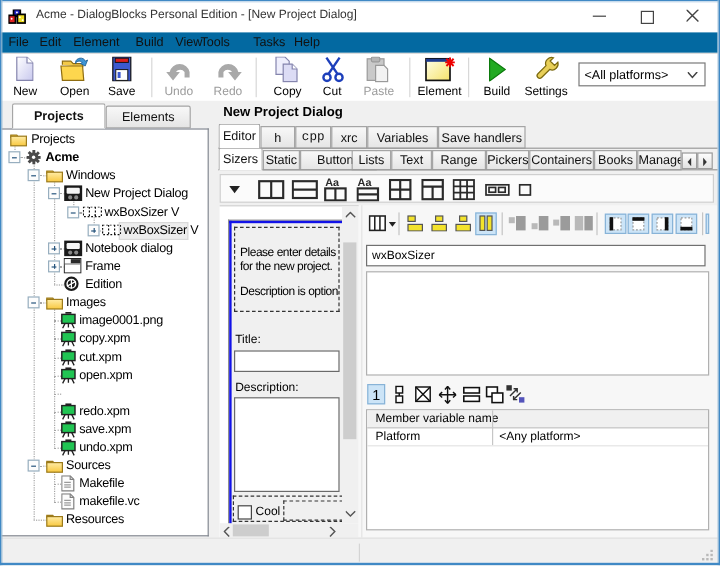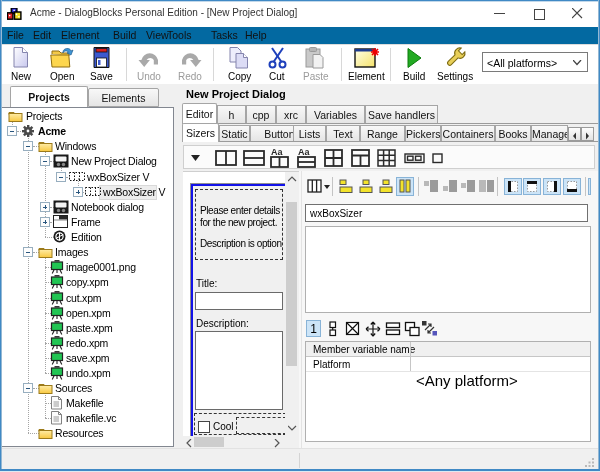--- a/index.html
+++ b/index.html
@@ -347,26 +347,20 @@
           <use href="#img"></use>
         </svg>
         <span class="trt" style="left:65px">cut.xpm</span>
       </div>
   <div class="tr" style="top:198px">
         <svg class="ab" style="left:49px;top:0" width="14" height="14">
           <use href="#img"></use>
         </svg>
         <span class="trt" style="left:65px">open.xpm</span>
       </div>
-  <div class="tr" style="top:213px">
-        <svg class="ab" style="left:49px;top:0" width="14" height="14">
-          <use href="#img"></use>
-        </svg>
-        <span class="trt" style="left:65px">paste.xpm</span>
-      </div>
   <div class="tr" style="top:228px">
         <svg class="ab" style="left:49px;top:0" width="14" height="14">
           <use href="#img"></use>
         </svg>
         <span class="trt" style="left:65px">redo.xpm</span>
       </div>
   <div class="tr" style="top:243px">
         <svg class="ab" style="left:49px;top:0" width="14" height="14">
           <use href="#img"></use>
         </svg>
@@ -405,21 +399,21 @@
         </svg>
         <span class="trt" style="left:54px">Resources</span>
       </div>
 </div>
 
 <div class="ab" style="left:186px;top:88px;font-size:11px;font-weight:bold;color:#000;">New Project Dialog</div>
 
 <div class="ab" style="left:182px;top:123px;width:416px;height:1px;background:#9b9b9b;z-index:1"></div>
 <div class="tab tabsel" style="left:182px;top:103px;width:35px;height:21px;line-height:20px;border-radius:2px 2px 0 0;z-index:2">Editor</div>
 <div class="tab" style="left:217px;top:105px;width:29px;height:19px;line-height:18px;">h</div>
-<div class="tab" style="left:246px;top:105px;width:30px;height:19px;line-height:18px;">cpp</div>
+<div class="tab" style="left:246px;top:105px;width:30px;height:19px;line-height:18px;font-family:Liberation Mono, monospace;">cpp</div>
 <div class="tab" style="left:276px;top:105px;width:30px;height:19px;line-height:18px;">xrc</div>
 <div class="tab" style="left:306px;top:105px;width:59px;height:19px;line-height:18px;">Variables</div>
 <div class="tab" style="left:365px;top:105px;width:73px;height:19px;line-height:18px;">Save handlers</div>
 
 <div class="ab" style="left:182px;top:141px;width:416px;height:1px;background:#9b9b9b;z-index:1"></div>
 <div class="tab tabsel" style="left:182px;top:123px;width:37px;height:19px;line-height:19px;border-radius:2px 2px 0 0;z-index:2">Sizers</div>
 <div class="tab" style="left:219px;top:125px;width:31px;height:17px;line-height:16px;">Static</div>
 <div class="tab" style="left:250px;top:125px;width:64px;height:17px;line-height:16px;">Buttons</div>
 <div class="tab" style="left:293px;top:125px;width:33px;height:17px;line-height:16px;">Lists</div>
 <div class="tab" style="left:326px;top:125px;width:34px;height:17px;line-height:16px;">Text</div>
@@ -617,21 +611,21 @@
         <rect x="1" y="1" width="4.5" height="4.5" fill="#333"></rect>
         <rect x="11.5" y="11" width="4.5" height="4.5" fill="#5555bb"></rect>
         <path d="M4 10 L10 4 M7 4 h3 v3 M13 7 L7 13 M7 10 v3 h3" stroke="#333" stroke-width="1.2" fill="none"></path>
       </svg>
 
   <div class="ab" style="left:6px;top:170px;width:286px;height:101px;background:#fff;border:1px solid #b0b0b0;box-sizing:border-box;">
     <div class="ab" style="left:0;top:0;width:284px;height:14px;background:#f0f0f0;border-bottom:1px solid #c6c6c6;"></div>
     <div class="ab" style="left:7px;top:2px;font-size:10px;">Member variable name</div>
     <div class="ab" style="left:104px;top:0;width:1px;height:29px;background:#c6c6c6;"></div>
     <div class="ab" style="left:7px;top:17px;font-size:10px;">Platform</div>
-    <div class="ab" style="left:110px;top:30px;font-size:15px;">&lt;Any platform&gt;</div>
+    <div class="ab" style="left:110px;top:17px;font-size:10px;">&lt;Any platform&gt;</div>
     <div class="ab" style="left:0;top:29px;width:284px;height:1px;background:#e4e4e4;"></div>
   </div>
 </div>
 
 <div class="ab" style="left:0;top:448px;width:598px;height:22px;background:#f0f0f0;border-top:1px solid #e2e2e2;">
   <div class="ab" style="left:299px;top:4px;width:1px;height:15px;background:#d4d4d4;"></div>
   <svg class="ab" style="right:3px;bottom:3px" width="10" height="10">
         <g fill="#b9b9b9">
           <rect x="7" y="7" width="2" height="2"></rect>
           <rect x="7" y="3.5" width="2" height="2"></rect>

